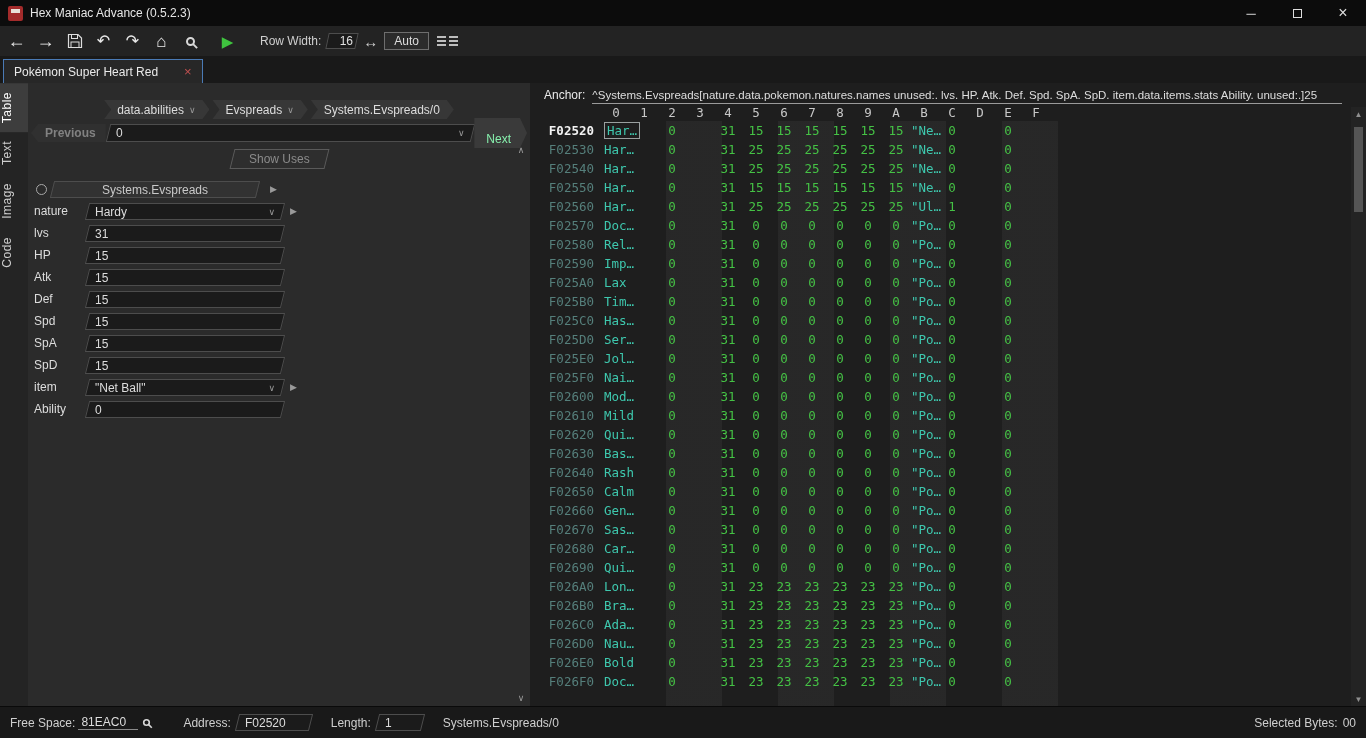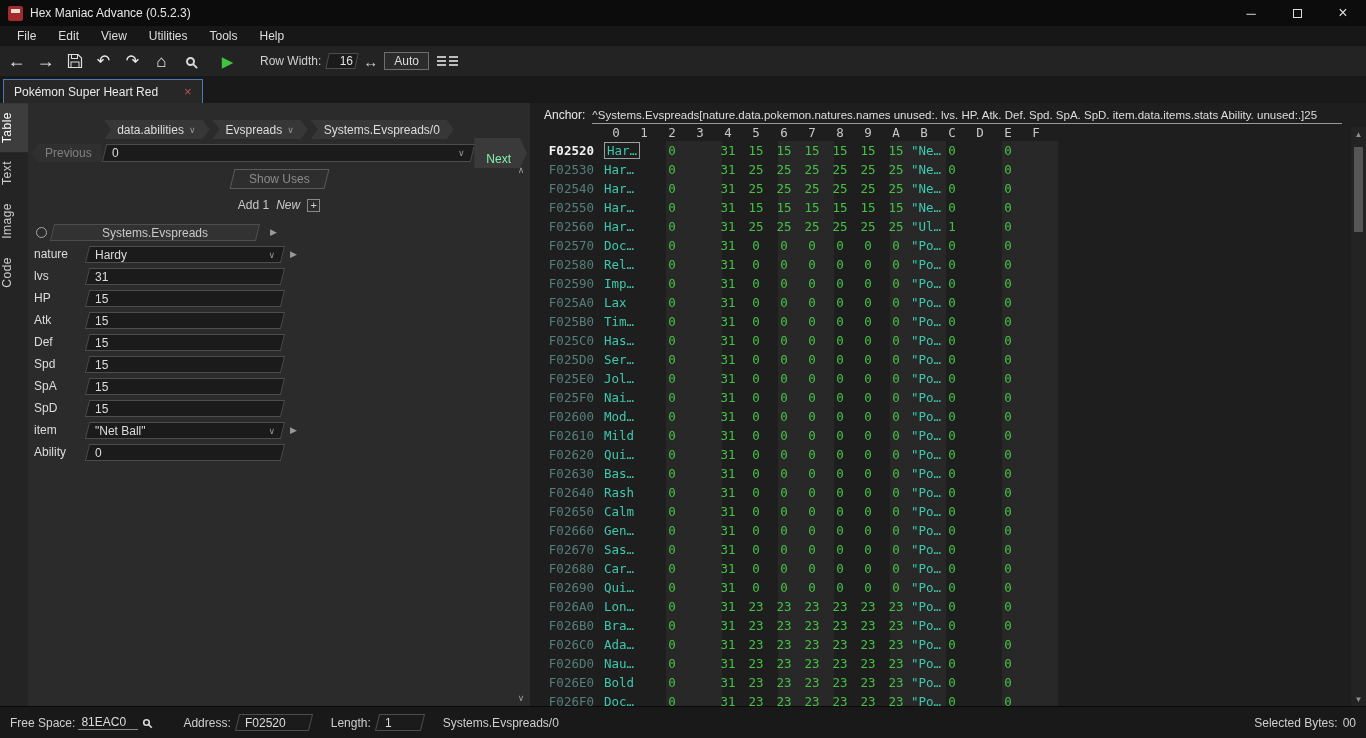--- a/index.html
+++ b/index.html
@@ -60,21 +60,21 @@
   
   .left-panel { width:502px; background:#2b2b2b; position:relative; flex:none; padding-top:2px; }
   .crumbs { display:flex; justify-content:center; gap:3px; height:19px; margin-top:15px; }
   .crumb { background:#373737; color:#dddddd; display:flex; align-items:center; gap:5px;
     padding:0 14px 0 13px;
     clip-path:polygon(0 0, calc(100% - 7px) 0, 100% 50%, calc(100% - 7px) 100%, 0 100%, 7px 50%); }
   .dd { color:#9a9a9a; font-size:9px; }
 
   .nav-row { display:flex; align-items:center; gap:2px; margin:4px 3px 0 3px; height:20px; }
   .prev-btn { background:#303030; color:#818181; padding:2px 10px 2px 14px;
-    clip-path:polygon(7px 0, 100% 0, 100% 100%, 7px 100%, 0 50%); }
+    clip-path:polygon(7px 0, 100% 0, 100% 100%, 7px 100%, 0 50%);font-weight:bold; }
   .next-btn { background:#3a3a3a; color:#86efac; padding:14px 16px 2px 12px;
     clip-path:polygon(0 0, calc(100% - 7px) 0, 100% 50%, calc(100% - 7px) 100%, 0 100%); }
   .pgram { transform:skewX(-14deg); background:#1b1b1b; border:1px solid #4d4d4d; }
   .pgram > .inner { transform:skewX(14deg); display:flex; align-items:center; height:100%; padding:0 7px; color:#dddddd; }
   .nav-input { flex:1; height:18px; }
   .nav-input .dd { margin-left:auto; }
 
   .show-uses-row { display:flex; justify-content:center; margin-top:6px; }
   .show-uses { height:20px; background:#2e2e2e; border-color:#5a5a5a; }
   .show-uses .inner { color:#8b8b8b; padding:0 16px; }
@@ -163,28 +163,20 @@
         </div>
       <div class="win-btn">
           <span class="max-glyph"></span>
         </div>
       <div class="win-btn" style="font-size:16px;">
           <span>×</span>
         </div>
     </div>
   </div>
 
-  <div class="menubar">
-      <div class="menu-item">File</div>
-      <div class="menu-item">Edit</div>
-      <div class="menu-item">View</div>
-      <div class="menu-item">Utilities</div>
-      <div class="menu-item">Tools</div>
-      <div class="menu-item">Help</div>
-    </div>
 
   <div class="toolbar">
     <div class="tool-btn">
         <span class="arrow-glyph">←</span>
       </div>
     <div class="tool-btn">
         <span class="arrow-glyph">→</span>
       </div>
     <div class="tool-btn">
       <svg width="16" height="16" viewBox="0 0 16 16">
@@ -273,25 +265,20 @@
         <div class="next-btn">Next</div>
       </div>
 
       <div class="show-uses-row">
         <div class="pgram show-uses">
           <div class="inner">Show Uses</div>
         </div>
       </div>
 
 
-      <div class="addnew-row">
-        <span>Add 1</span>
-        <span class="addnew-new">New</span>
-        <span class="plus-icon">+</span>
-      </div>
 
       <div class="form">
         <div class="form-row group-row">
           <span class="radio"></span>
           <div class="pgram group-banner">
             <div class="inner">Systems.Evspreads</div>
           </div>
           <span class="goto-icon">▶</span>
         </div>
         <div id="form-fields">

